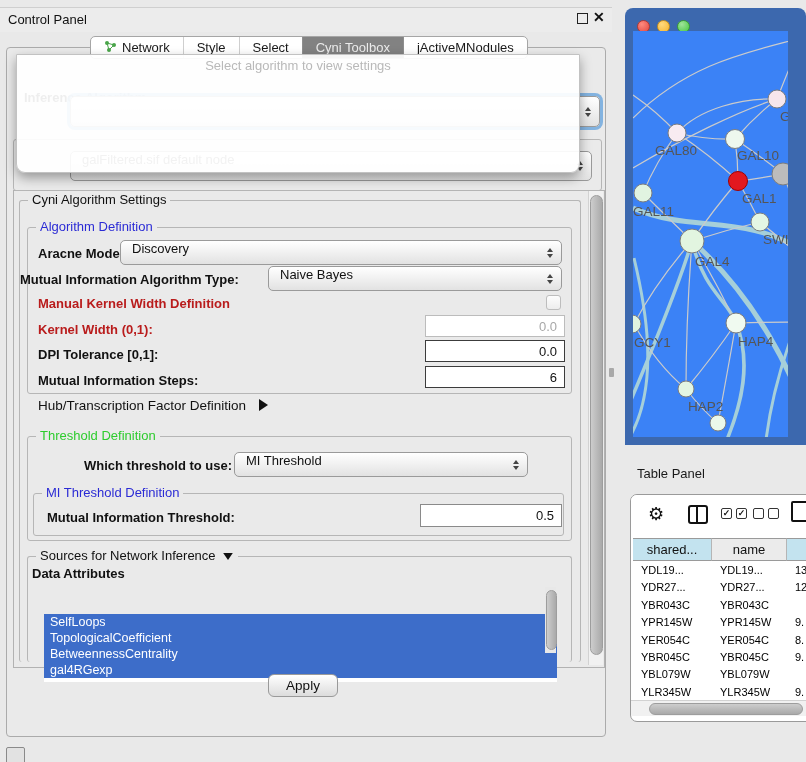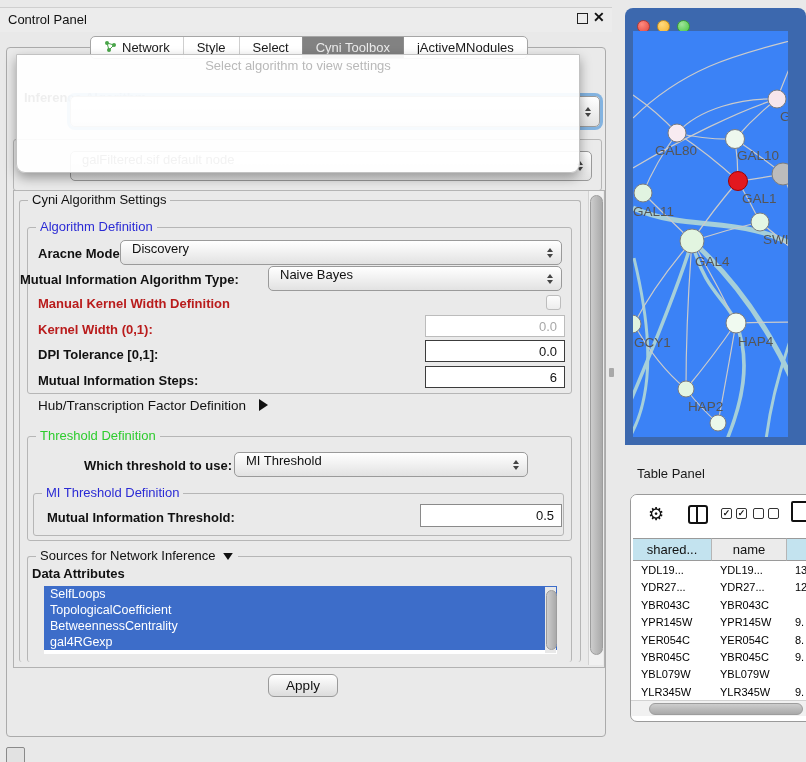--- a/index.html
+++ b/index.html
@@ -55,21 +55,21 @@
   .hthumb{background:linear-gradient(#cdcdcd,#a9a9a9);border:1px solid #9d9d9d;border-radius:6px;}
 
   
   .dd-overlay{left:16px;top:54px;width:562px;height:117px;background:rgba(255,255,255,0.93);
               border:1px solid #c2c2c2;border-radius:0 0 9px 9px;box-shadow:0 5px 12px rgba(0,0,0,0.35);z-index:50;}
   .dd-head{text-align:center;color:#b9b9b9;font-size:13px;padding-top:3px;height:17px;}
   .dd-item{font-size:13.5px;line-height:16.2px;padding-left:3px;color:#000;white-space:nowrap;}
   .dd-item.bold{font-weight:bold;}
 
   
-  .attr-list{background:#fff;overflow:hidden;}
+  .attr-list{background:#fff;overflow:hidden;margin-top:28px;}
   .attr-item{height:16px;line-height:16px;background:#3d6dc9;color:#fff;font-size:12.5px;padding-left:6px;}
 
   button.apply{position:absolute;left:268px;top:674px;width:70px;height:23px;border:1px solid #9a9a9a;border-radius:6px;
         background:linear-gradient(#ffffff,#dcdcdc);font-size:13.5px;font-family:"Liberation Sans",sans-serif;color:#111;}
 
   
   .net-win{left:625px;top:8px;width:181px;height:437px;background:#3c68ae;border-radius:8px 8px 0 0;}
   .tl{position:absolute;top:12px;width:13px;height:13px;border-radius:50%;box-sizing:border-box;}
   .net-canvas{position:absolute;left:8px;top:23px;width:155px;height:406px;background:#3b82f6;overflow:hidden;}
 

